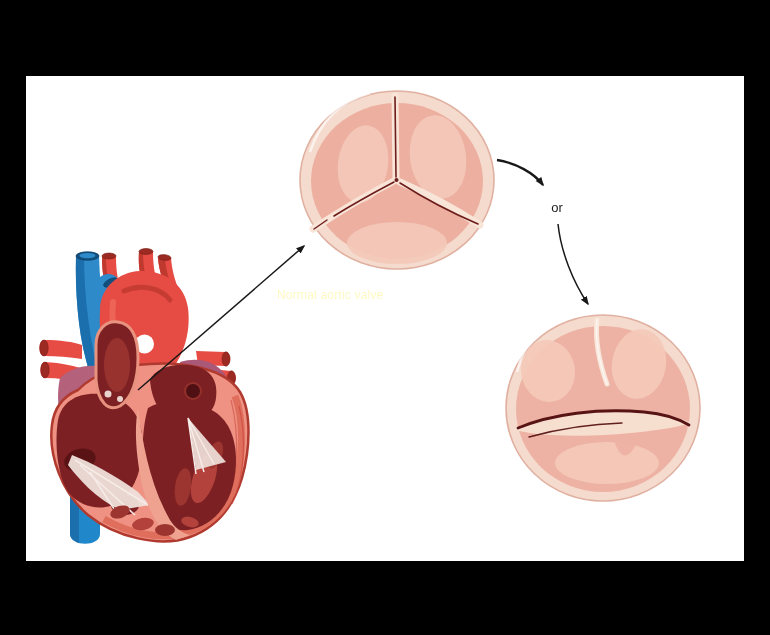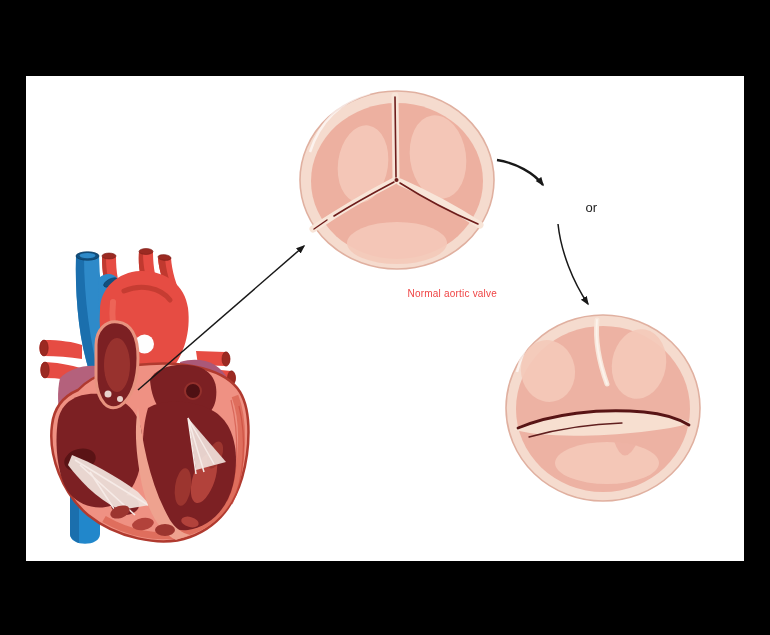--- a/index.html
+++ b/index.html
@@ -1,22 +1,22 @@
 <!DOCTYPE html>
 <html><head>
 <meta charset="utf-8">
 <style>
   html,body{margin:0;padding:0;background:#000;width:770px;height:635px;overflow:hidden;
     font-family:"Liberation Sans",sans-serif;}
   #stage{position:relative;width:770px;height:635px;background:#000;}
   #canvas{position:absolute;left:26px;top:76px;width:718px;height:485px;background:#fff;}
   #art{position:absolute;left:0;top:0;width:770px;height:635px;display:block;}
-  .lbl{position:absolute;color:#ef4444;font-size:10px;letter-spacing:.2px;text-align:right;
+  .lbl{position:absolute;color:#fef9c3;font-size:12px;letter-spacing:.2px;text-align:left;
     width:220px;line-height:1.2;}
-  .lbl-or{position:absolute;color:#1d1d1d;font-size:13px;text-align:right;width:80px;}
+  .lbl-or{position:absolute;color:#1d1d1d;font-size:13px;text-align:center;width:80px;}
 </style>
 </head>
 <body>
 
 <div id="stage">
   <div id="canvas"></div>
 
   <svg id="art" viewBox="0 0 770 635">
     <defs>
       <marker id="ah" markerWidth="10" markerHeight="8" refX="7.5" refY="3.5" orient="auto" markerUnits="userSpaceOnUse">

